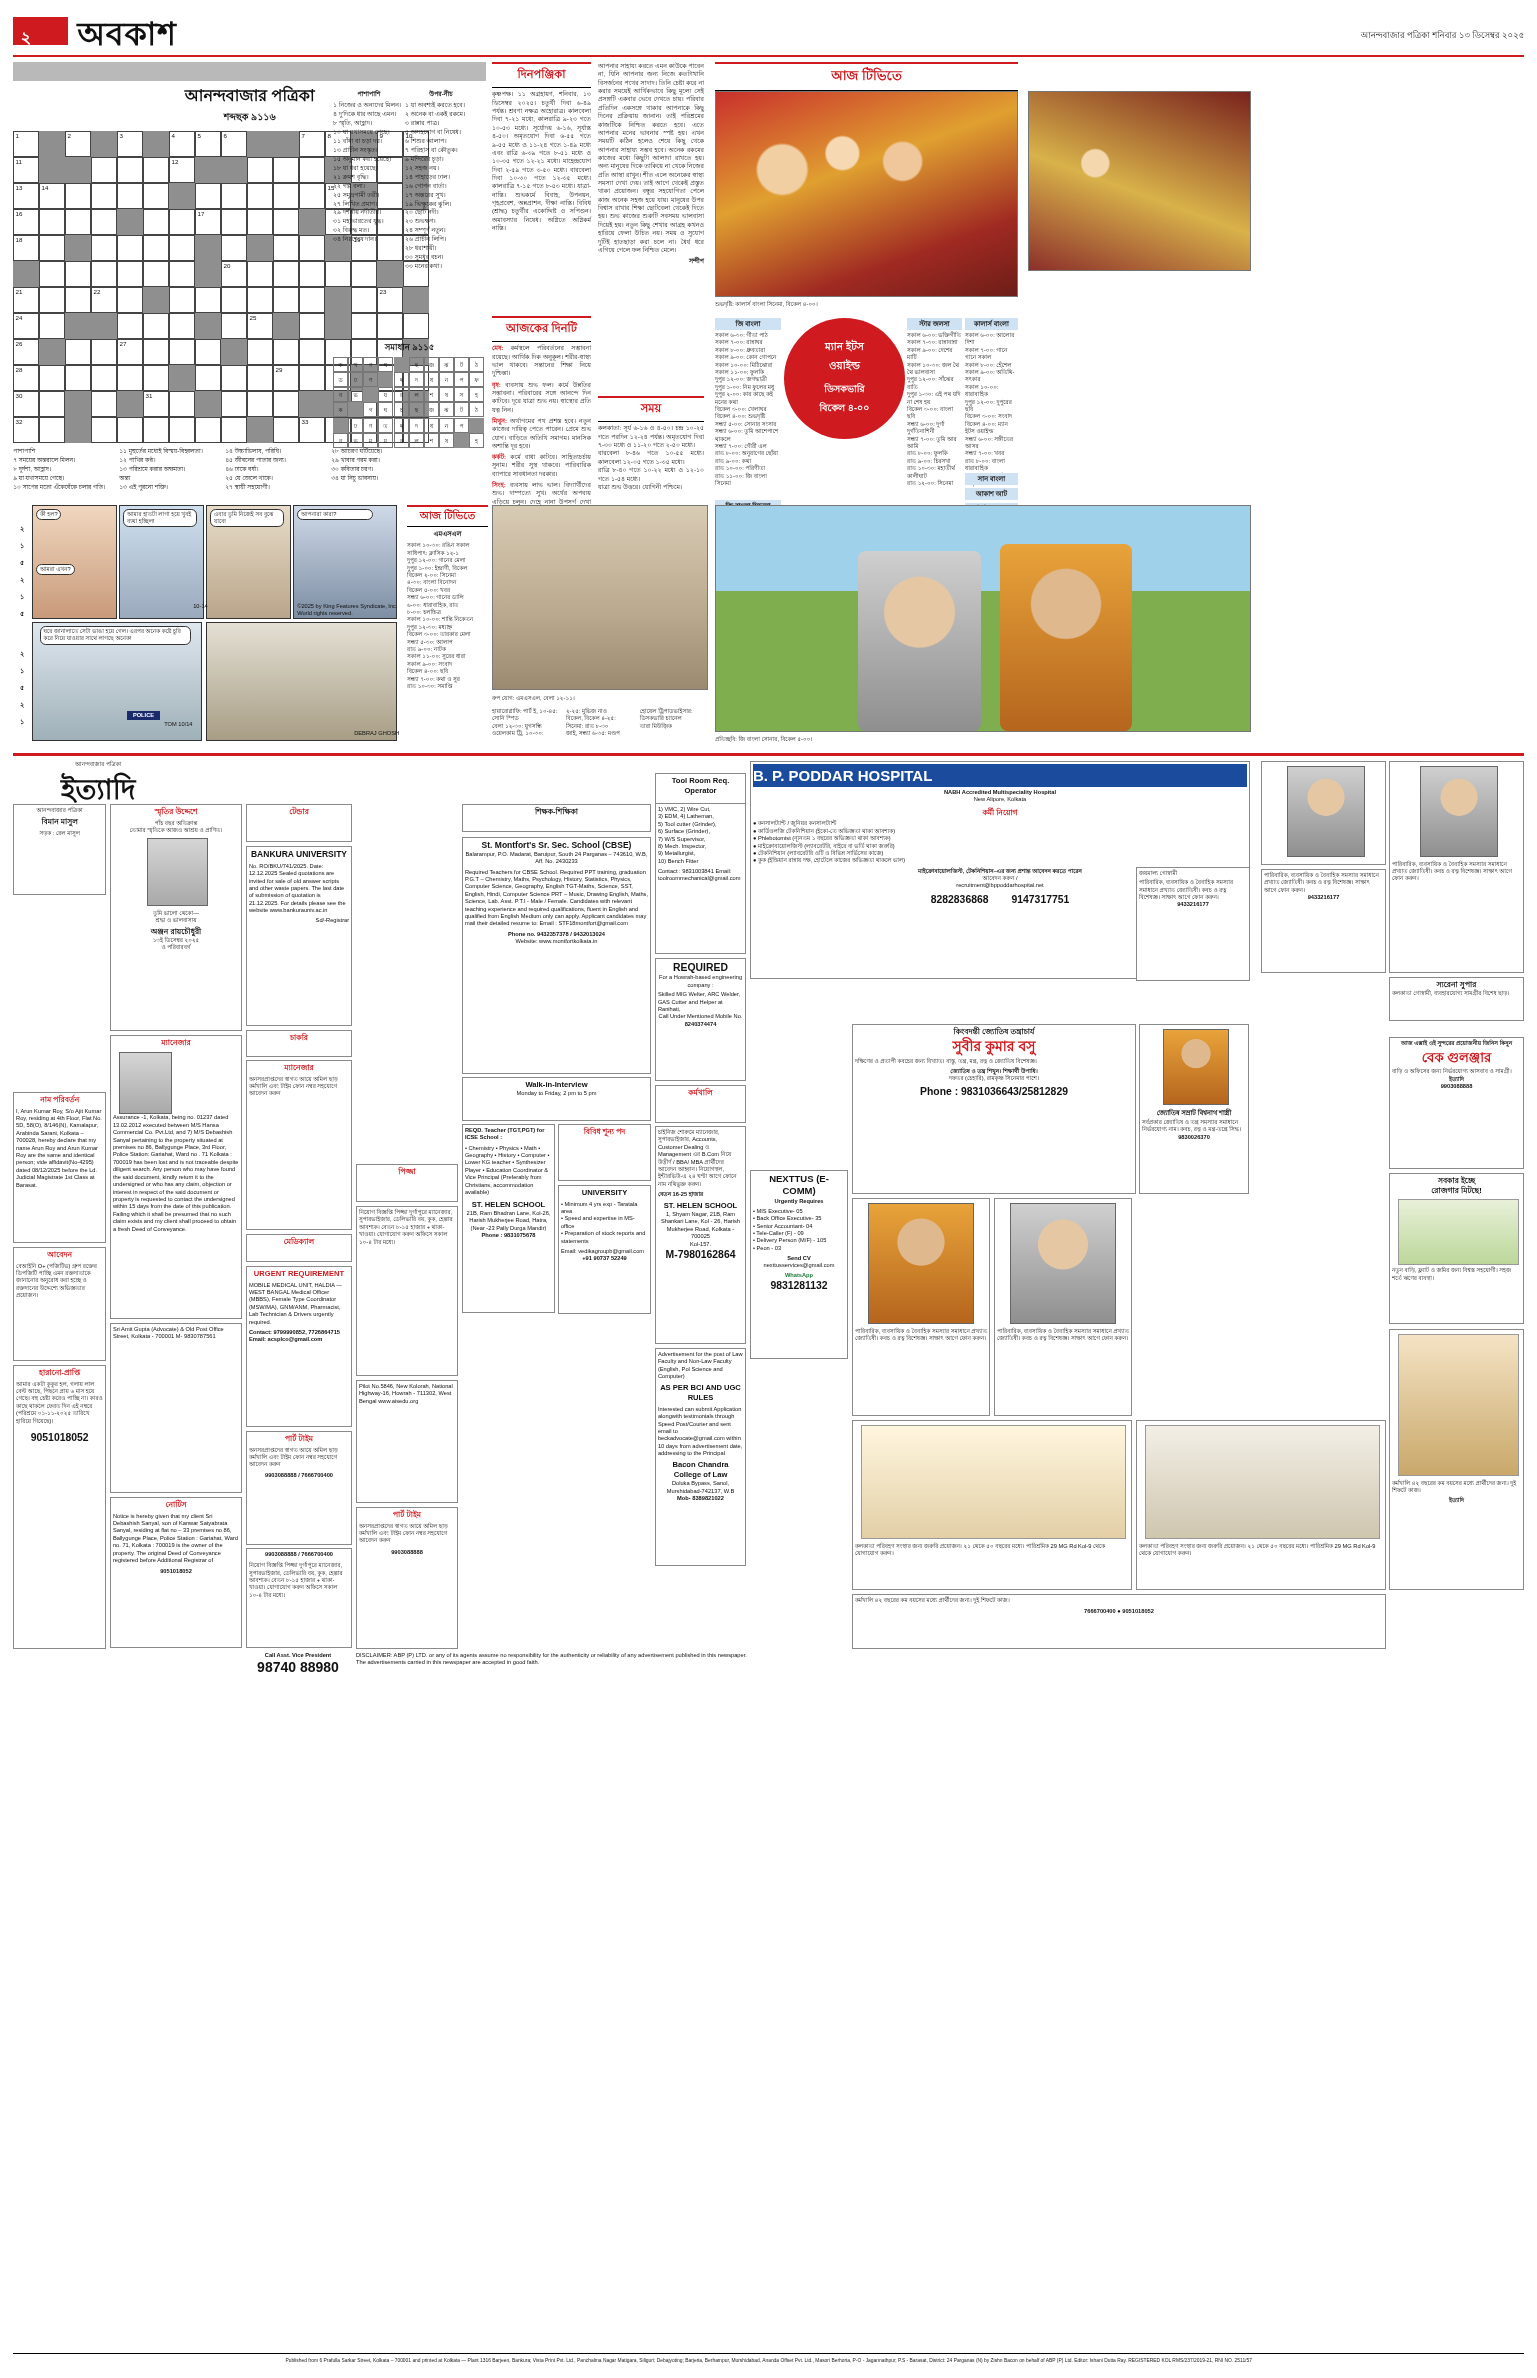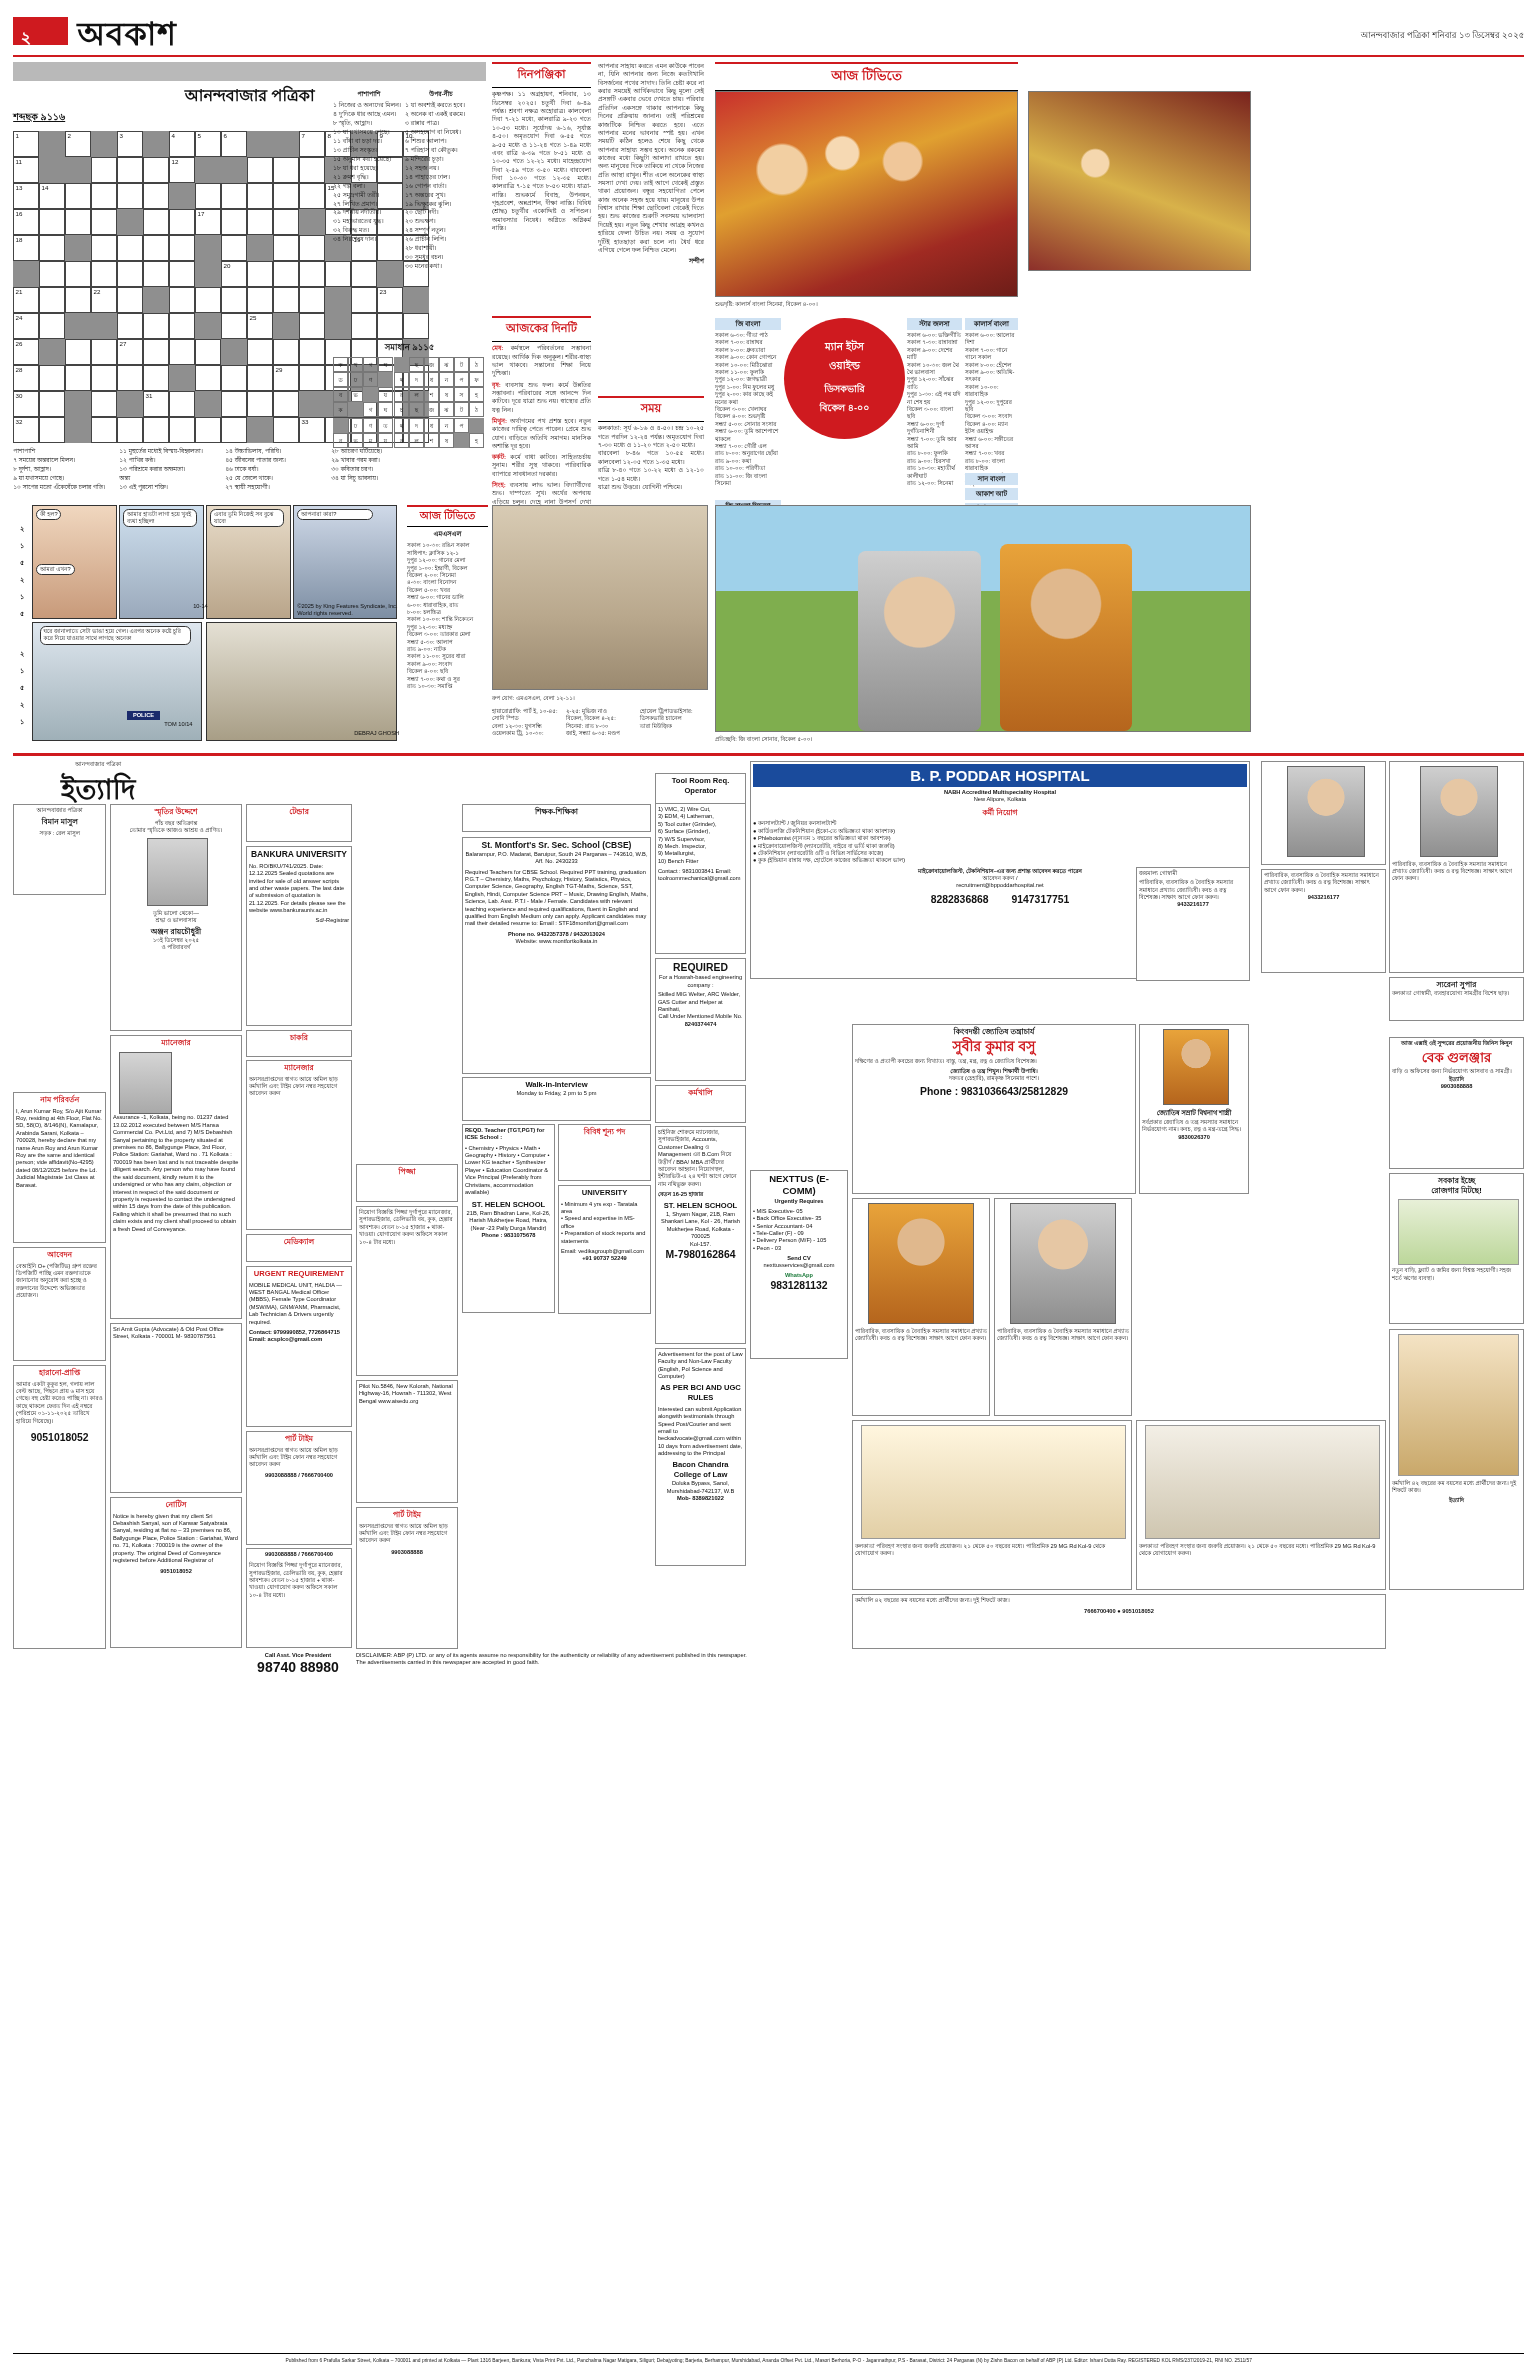--- a/index.html
+++ b/index.html
@@ -30,21 +30,21 @@
   .xtiny { font-size:5.7px; line-height:1.3; }
   .ctr { text-align:center; }
   .bold { font-weight:bold; }
   .rule { background:#cf1a1f; height:1.9px; }
   .thinrule { background:#000; height:0.9px; }
 
   
   .cw-wrap { position:absolute; left:13.2px; top:62px; width:473px; }
   .cw-band { background:#b9b9b9; height:19px; width:473px; }
   .cw-name { text-align:center; font-size:16px; font-weight:bold; margin-top:1.9px; }
-  .cw-sub { text-align:left; font-size:9.5px; font-weight:bold;text-decoration:underline; }
+  .cw-sub { text-align:center; font-size:9.5px; font-weight:bold; }
   .grid { position:relative; margin-top:5.7px; width:433px; height:333px; }
   .cell { position:absolute; width:26px; height:26px; border:0.9px solid #444; }
   .cell.blk2 { background:#8f8f8f; border-color:#8f8f8f; }
   .cell.wh { background:#fff; }
   .cell span { position:absolute; left:1.4px; top:0px; font-size:6.2px; }
 
   
   .clues { position:absolute; left:333px; top:87px; width:151px; font-size:6.2px; line-height:1.45; }
   .clue-col { float:left; width:72px; }
   .clue-h { font-weight:bold; text-align:center; margin:2.8px 0 1.9px; }
@@ -83,21 +83,21 @@
   .ph-man { background:radial-gradient(circle at 50% 34%, #e6c7a4 0 26%, transparent 27%), linear-gradient(#cfcfcf,#8f8f8f); }
   .ph-guru { background:radial-gradient(circle at 50% 32%, #e0b88d 0 24%, transparent 25%), linear-gradient(#e8a33a,#b5651d); }
 
   .dark-circle { border-radius:50%; }
 
   
   .adbox { position:absolute; border:0.9px solid #8a8a8a; background:#fff; padding:1.9px; font-size:5.7px; line-height:1.3; }
   .adtitle { text-align:center; font-weight:bold; font-size:7.6px; }
   .adtitle-red { text-align:center; font-weight:bold; font-size:7.6px; color:#cf1a1f; }
   .phone { text-align:center; font-weight:bold; font-size:10.4px; }
-  .bluehead { background:#1a4b9c; color:#fff; text-align:center; font-weight:bold; }
+  .bluehead { background:#1a4b9c; color:#fff; text-align:left; font-weight:bold; }
 
   .footer { position:absolute; left:13.2px; top:2358px; width:1511px; font-size:4.9px; text-align:center; line-height:1.4; color:#222; }
 
   .hr-red { position:absolute; background:#cf1a1f; }
   .hr-blk { position:absolute; background:#000; }
   .red { color:#cf1a1f; }
   .white { color:#fff; }
 </style>
 </head>
 <body>

